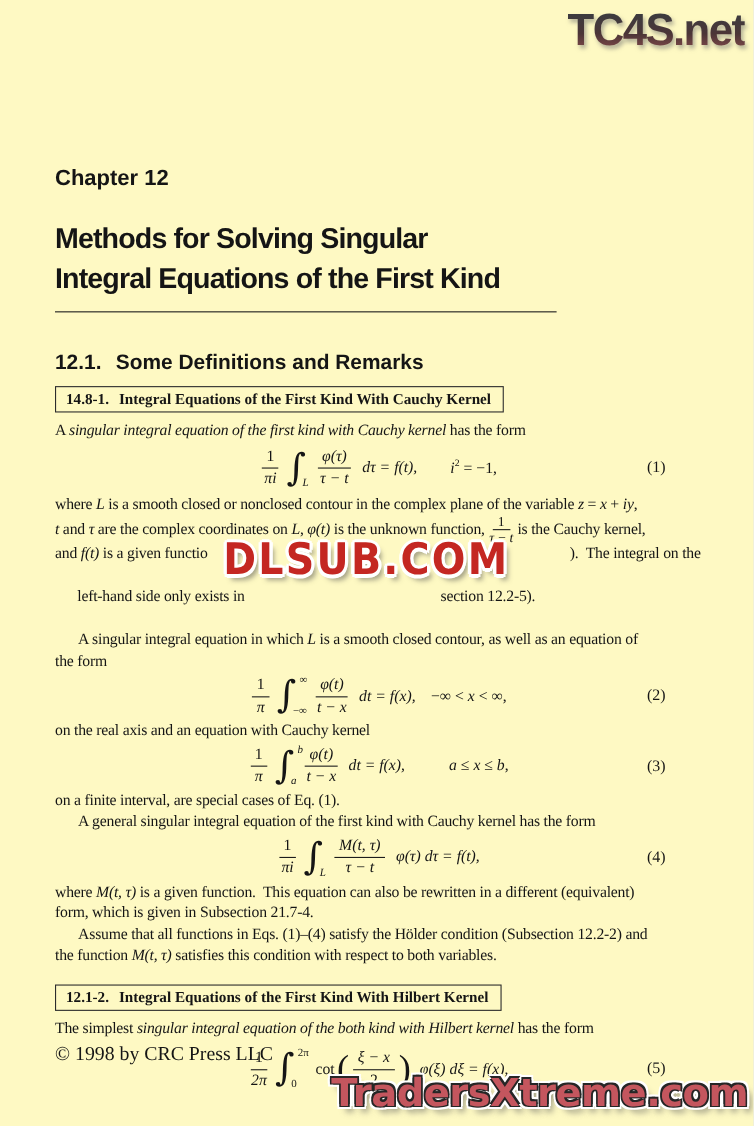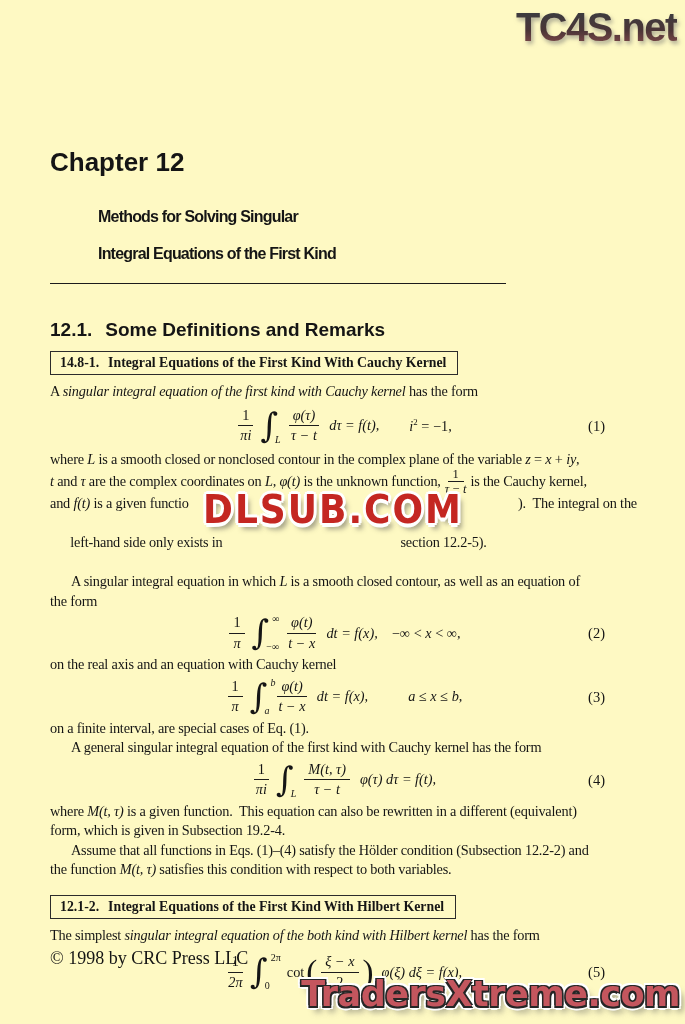--- a/index.html
+++ b/index.html
@@ -24,26 +24,26 @@
     .tc4s {
       background:linear-gradient(180deg,#3c3c3f 18%, #4b3537 58%, #7d4848 88%);
       -webkit-background-clip:text; background-clip:text;
       color:transparent; -webkit-text-fill-color:transparent;
     }
   }
 
   
   .chapter-label {
     margin-top:150px;
-    font-family:"Liberation Sans", sans-serif; font-weight:bold; font-size:26px; line-height:24px;
+    font-family:"Liberation Sans", sans-serif; font-weight:bold; font-size:20px; line-height:24px;
   }
   .chapter-title {
     margin-top:24px;
     font-family:"Liberation Sans", sans-serif; font-weight:bold;
-    font-size:16px; line-height:37px; letter-spacing:-0.8px;margin-left:48px;
+    font-size:26px; line-height:37px; letter-spacing:-0.8px;
   }
   .title-rule { margin-top:11px; width:456px; border-top:1.6px solid #1c1c1c; height:0; }
   .section-heading {
     margin-top:34px;
     font-family:"Liberation Sans", sans-serif; font-weight:bold; font-size:19px; line-height:24px;
   }
   .section-heading .num { margin-right:13px; }
   .subsection-box {
     display:inline-block; margin-top:9px;
     border:1.3px solid #2c2c2c; padding:2px 11px 3px 9px;
@@ -253,21 +253,21 @@
         <span class="frac">
             <span class="fn it">M(t, τ)</span>
             <span class="fd it">τ − t</span>
           </span>
         <span class="post it">φ(τ) dτ = f(t),</span>
       </span>
       <span class="eqnum">(4)</span>
     </div>
 
     <div class="line"><span>where </span><span class="seg-i">M(t, τ)</span><span> is a given function.  This equation can also be rewritten in a different (equivalent)</span></div>
-    <div class="line"><span>form, which is given in Subsection 19.2-4.</span></div>
+    <div class="line"><span>form, which is given in Subsection 21.7-4.</span></div>
     <div class="line indent"><span>Assume that all functions in Eqs. (1)–(4) satisfy the Hölder condition (Subsection 12.2-2) and</span></div>
     <div class="line"><span>the function </span><span class="seg-i">M(t, τ)</span><span> satisfies this condition with respect to both variables.</span></div>
 
     <div class="subsection-box mt-box2">
       <span class="num">12.1-2.</span><span>Integral Equations of the First Kind With Hilbert Kernel</span>
     </div>
 
     <div class="line mt7"><span>The simplest </span><span class="seg-i">singular integral equation of the both kind with Hilbert kernel</span><span> has the form</span></div>
 
     

